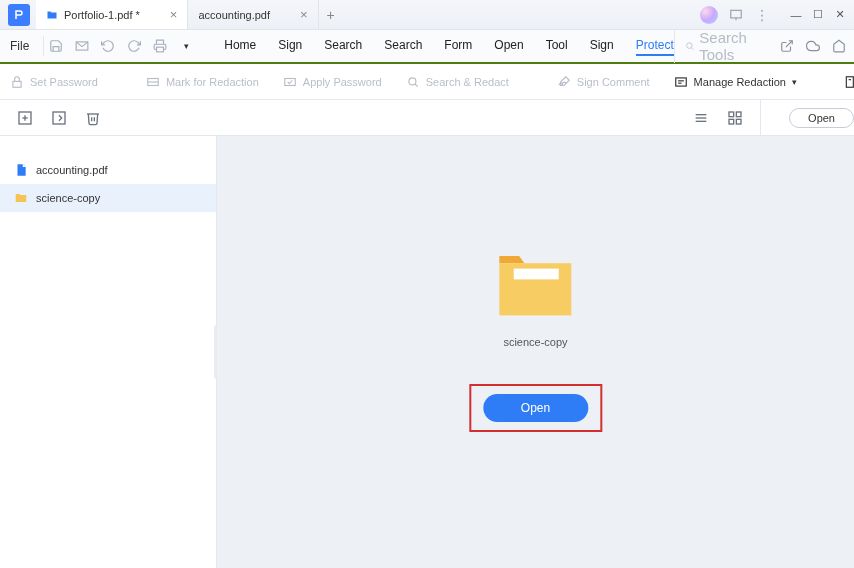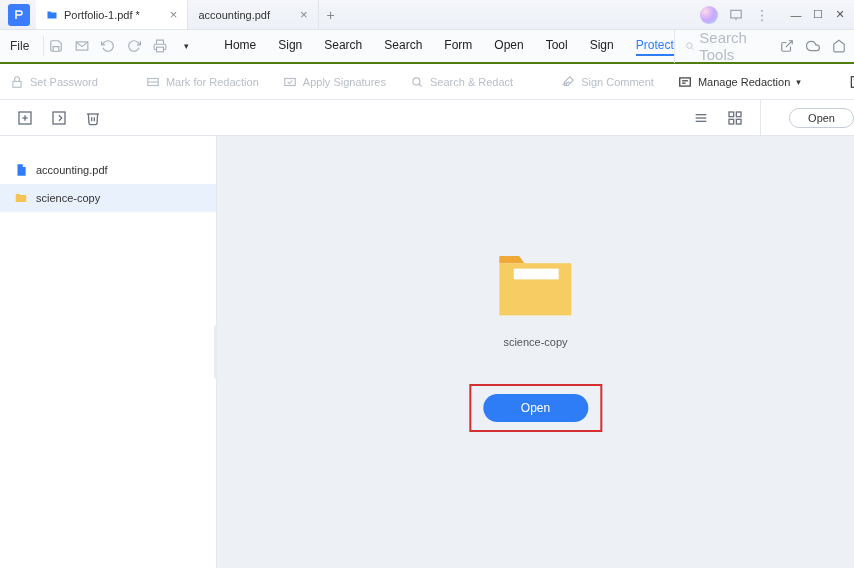--- a/index.html
+++ b/index.html
@@ -196,21 +196,21 @@
         <rect x="3" y="6" width="18" height="12"></rect>
         <line x1="3" y1="12" x2="21" y2="12"></line>
       </svg>
     <span>Mark for Redaction</span>
   </div>
   <div class="ribbon-item disabled">
     <svg width="14" height="14" viewBox="0 0 24 24" fill="none" stroke="currentColor" stroke-width="2">
         <rect x="3" y="6" width="18" height="12"></rect>
         <polyline points="8 12 11 15 16 9"></polyline>
       </svg>
-    <span>Apply Signatures</span>
+    <span>Apply Password</span>
   </div>
   <div class="ribbon-item disabled">
     <svg width="14" height="14" viewBox="0 0 24 24" fill="none" stroke="currentColor" stroke-width="2">
         <circle cx="11" cy="11" r="6"></circle>
         <line x1="20" y1="20" x2="15" y2="15"></line>
       </svg>
     <span>Search &amp; Redact</span>
   </div>
   <div class="ribbon-sep"></div>
   <div class="ribbon-item disabled">

